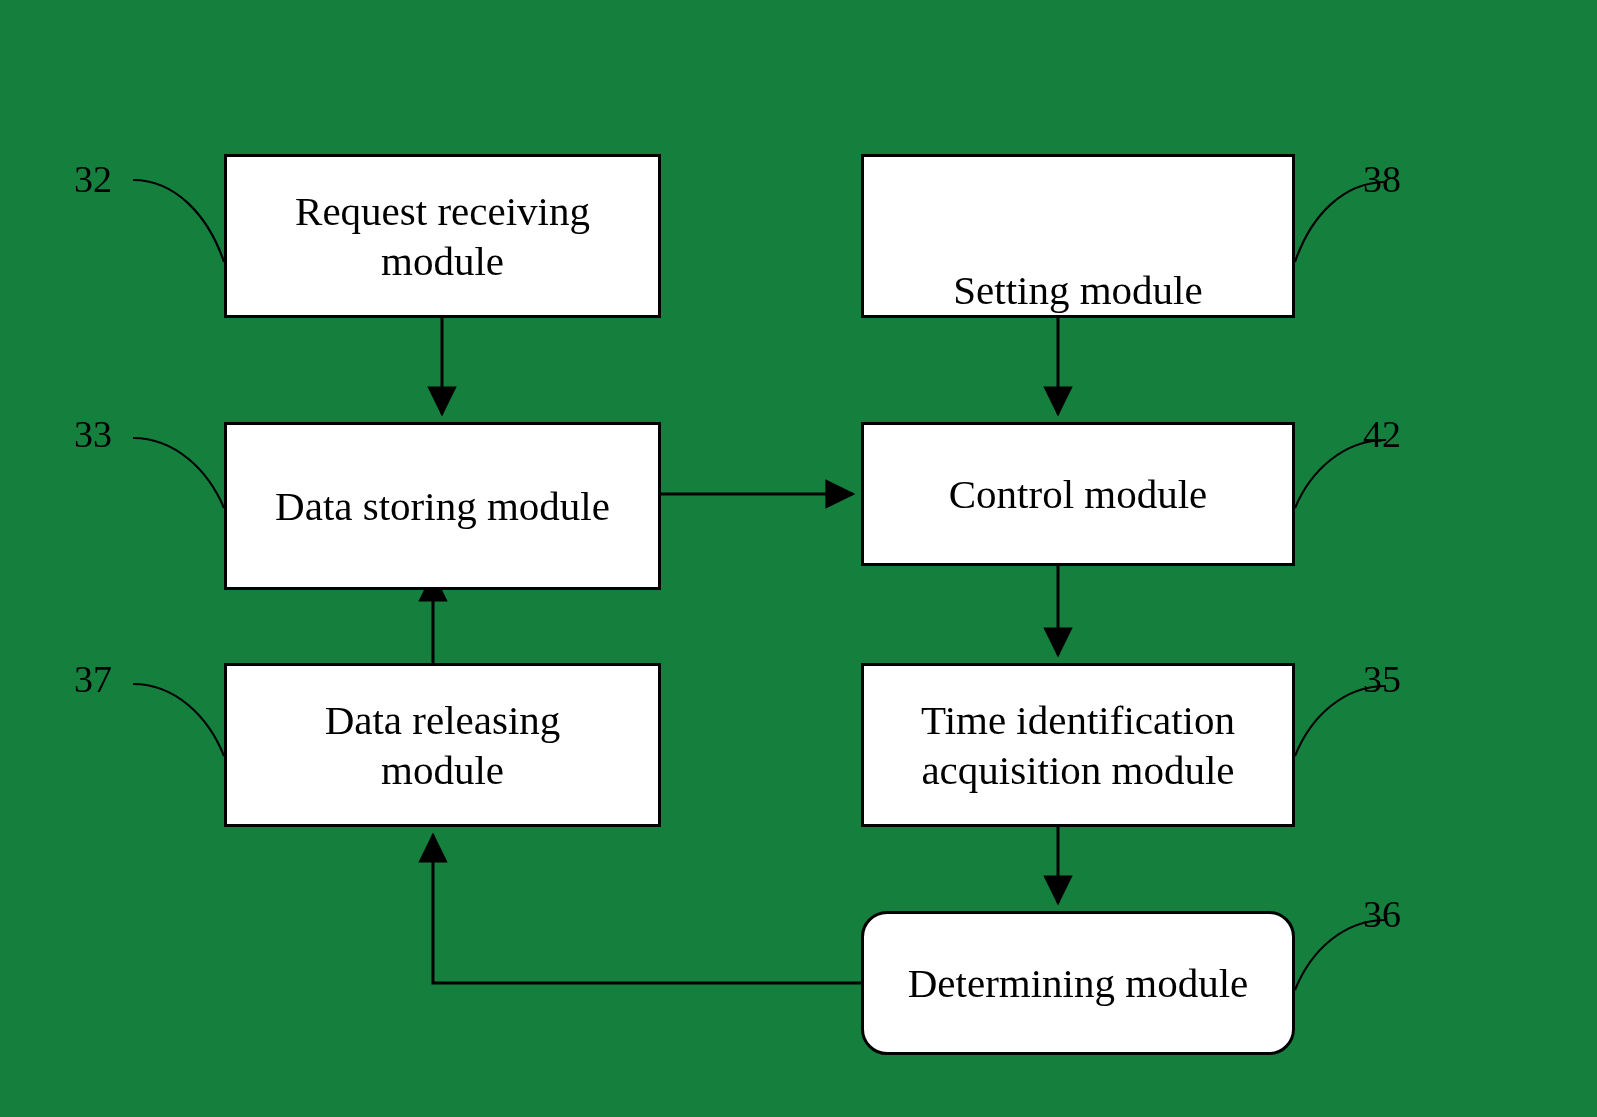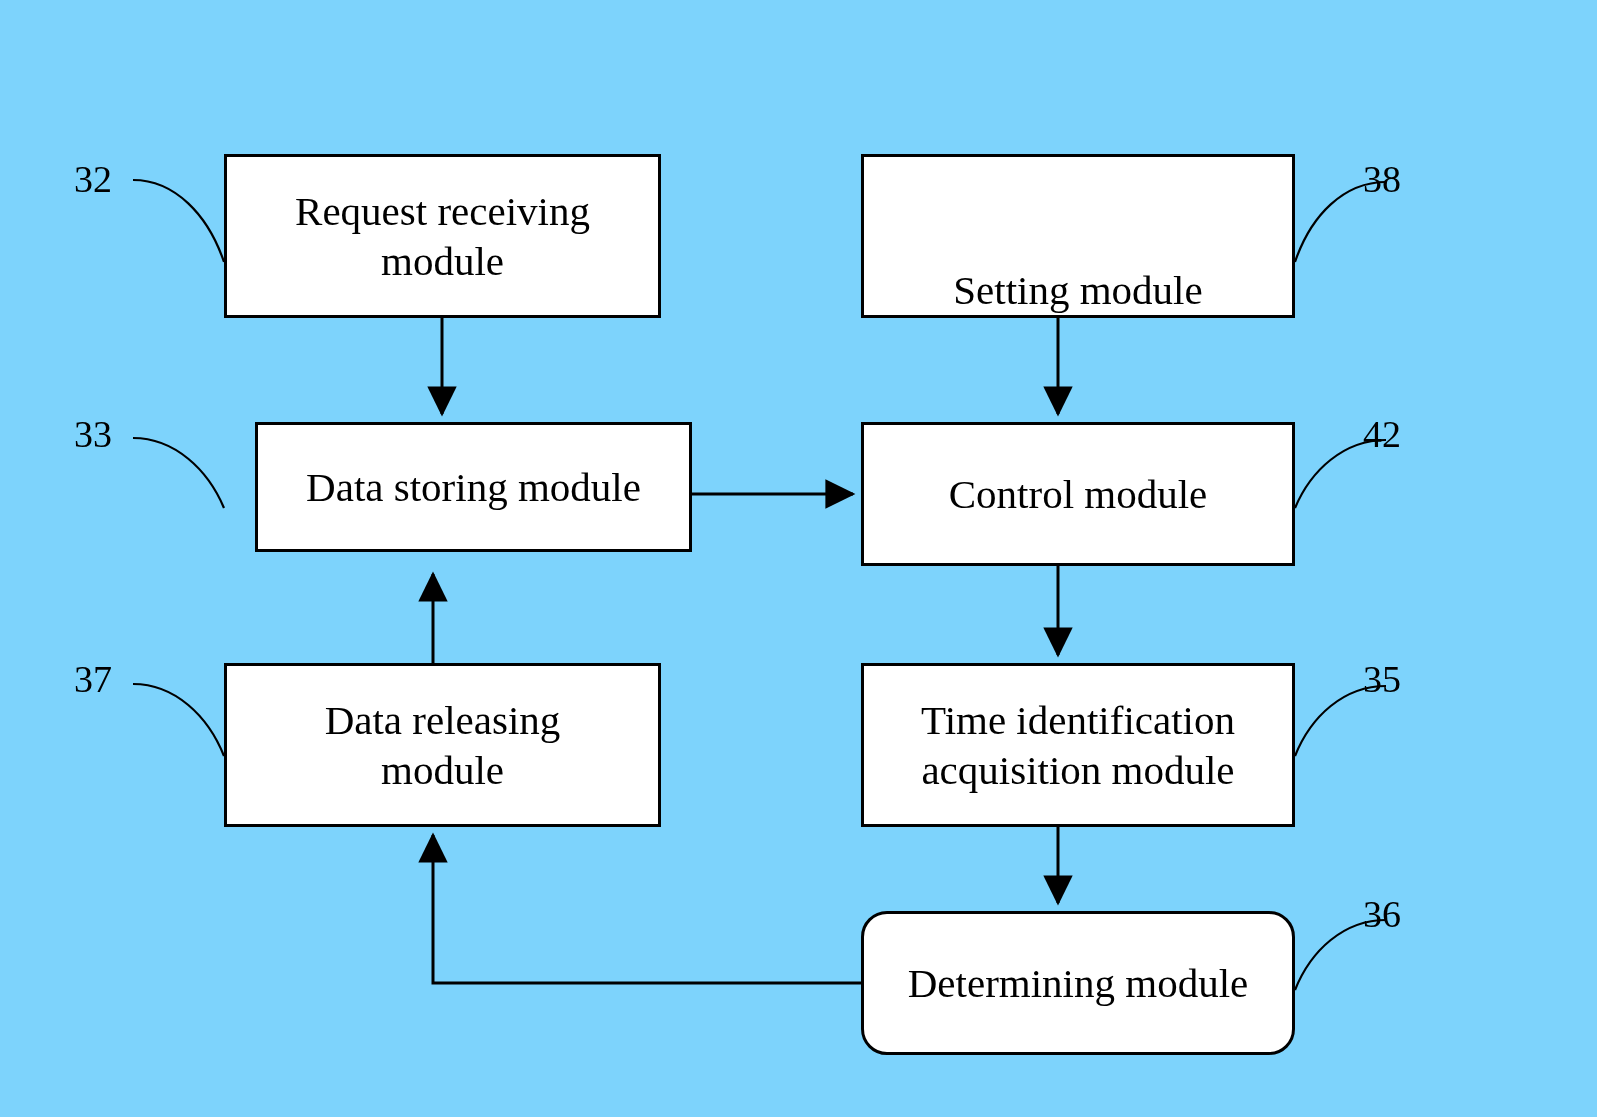--- a/index.html
+++ b/index.html
@@ -5,21 +5,21 @@
 <style>
   html, body {
     margin: 0;
     padding: 0;
     background: #ffffff;
   }
   #canvas {
     position: relative;
     width: 1597px;
     height: 1117px;
-    background: #7dd3fc;
+    background: #15803d;
     overflow: hidden;
     font-family: "Liberation Serif", "DejaVu Serif", serif;
   }
   #svg-layer {
     position: absolute;
     left: 0;
     top: 0;
     width: 1597px;
     height: 1117px;
   }
@@ -113,21 +113,21 @@
 
   <div class="node" style="left:224px; top:154px; width:437px; height:164px;">
     <span>Request receiving
 module</span>
   </div>
 
   <div class="node" style="left:861px; top:154px; width:434px; height:164px;align-items:flex-end;">
     <span>Setting module</span>
   </div>
 
-  <div class="node" style="left:224px; top:422px; width:437px; height:130px;margin-left:31px;">
+  <div class="node" style="left:224px; top:422px; width:437px; height:168px;">
     <span>Data storing module</span>
   </div>
 
   <div class="node" style="left:861px; top:422px; width:434px; height:144px;">
     <span>Control module</span>
   </div>
 
   <div class="node" style="left:224px; top:663px; width:437px; height:164px;padding-left:8px;">
     <span>Data releasing
 module</span>

